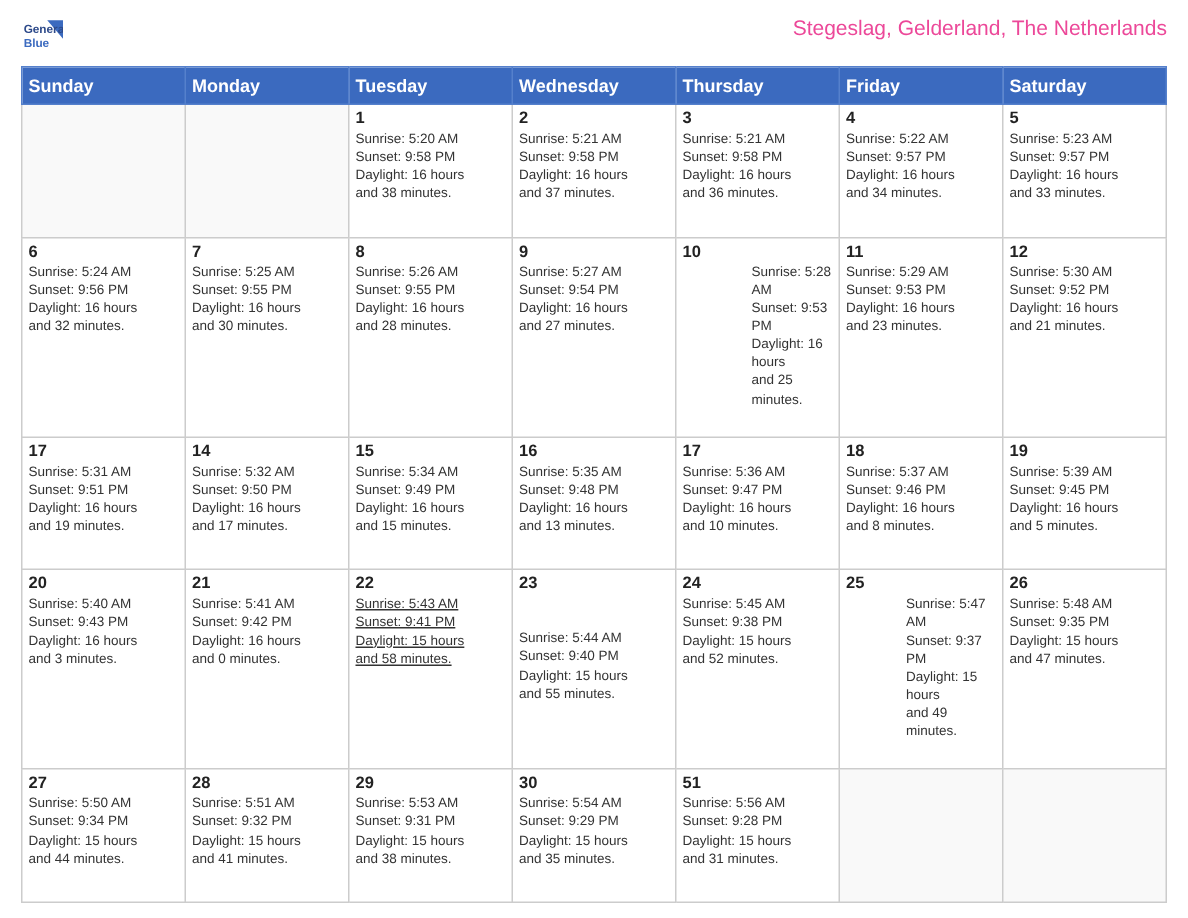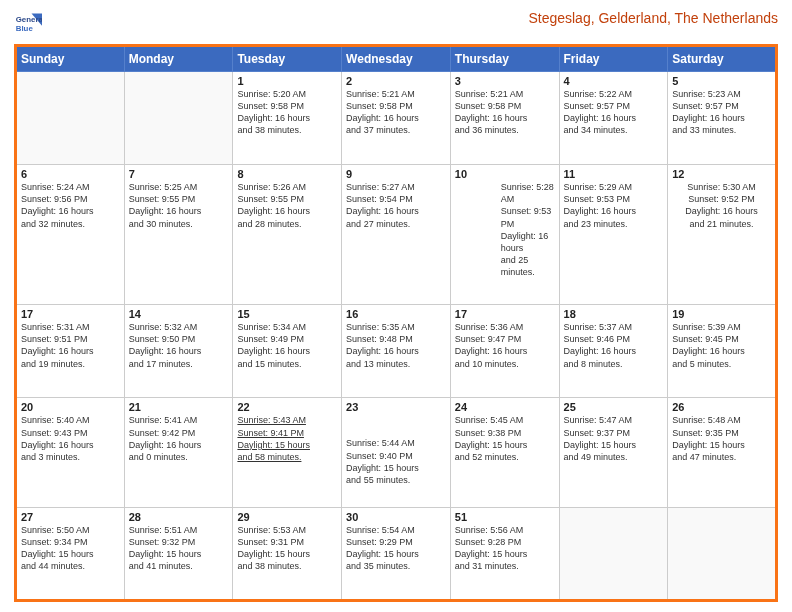--- a/index.html
+++ b/index.html
@@ -36,25 +36,25 @@
       text-align: right;
     }
     .main-title {
       font-size: 32px;
       font-weight: normal;
       color: #222;
       line-height: 1.1;
     }
     .subtitle {
       font-size: 14px;
-      color: #c2410c;
+      color: #ec4899;
     }
     .calendar {
       flex: 1;
-      border: 3px solid #f97316;
+      border: 1px solid #f97316;
       border-collapse: collapse;
       width: 100%;
       table-layout: fixed;
     }
     .calendar th {
       background: #3b6abf;
       color: #fff;
       font-size: 12px;
       font-weight: bold;
       padding: 5px 4px;
@@ -193,21 +193,21 @@
           </td>
           <td>
             <span class="day-number">11</span>
             <div class="day-info" style="white-space: pre-line;">Sunrise: 5:29 AM
 Sunset: 9:53 PM
 Daylight: 16 hours
 and 23 minutes.</div>
           </td>
           <td>
             <span class="day-number">12</span>
-            <div class="day-info" style="white-space: pre-line; text-align: center;">Sunrise: 5:30 AM
+            <div class="day-info" style="white-space: pre-line;">Sunrise: 5:30 AM
 Sunset: 9:52 PM
 Daylight: 16 hours
 and 21 minutes.</div>
           </td>
         </tr>
         <tr>
           <td>
             <span class="day-number">17</span>
             <div class="day-info" style="white-space: pre-line;">Sunrise: 5:31 AM
 Sunset: 9:51 PM
@@ -288,21 +288,21 @@
           </td>
           <td>
             <span class="day-number">24</span>
             <div class="day-info" style="white-space: pre-line;">Sunrise: 5:45 AM
 Sunset: 9:38 PM
 Daylight: 15 hours
 and 52 minutes.</div>
           </td>
           <td>
             <span class="day-number">25</span>
-            <div class="day-info" style="white-space: pre-line;">Sunrise: 5:47 AM
+            <div class="day-info" style="white-space: pre-line; margin-left: 40px;">Sunrise: 5:47 AM
 Sunset: 9:37 PM
 Daylight: 15 hours
 and 49 minutes.</div>
           </td>
           <td>
             <span class="day-number">26</span>
             <div class="day-info" style="white-space: pre-line;">Sunrise: 5:48 AM
 Sunset: 9:35 PM
 Daylight: 15 hours
 and 47 minutes.</div>

